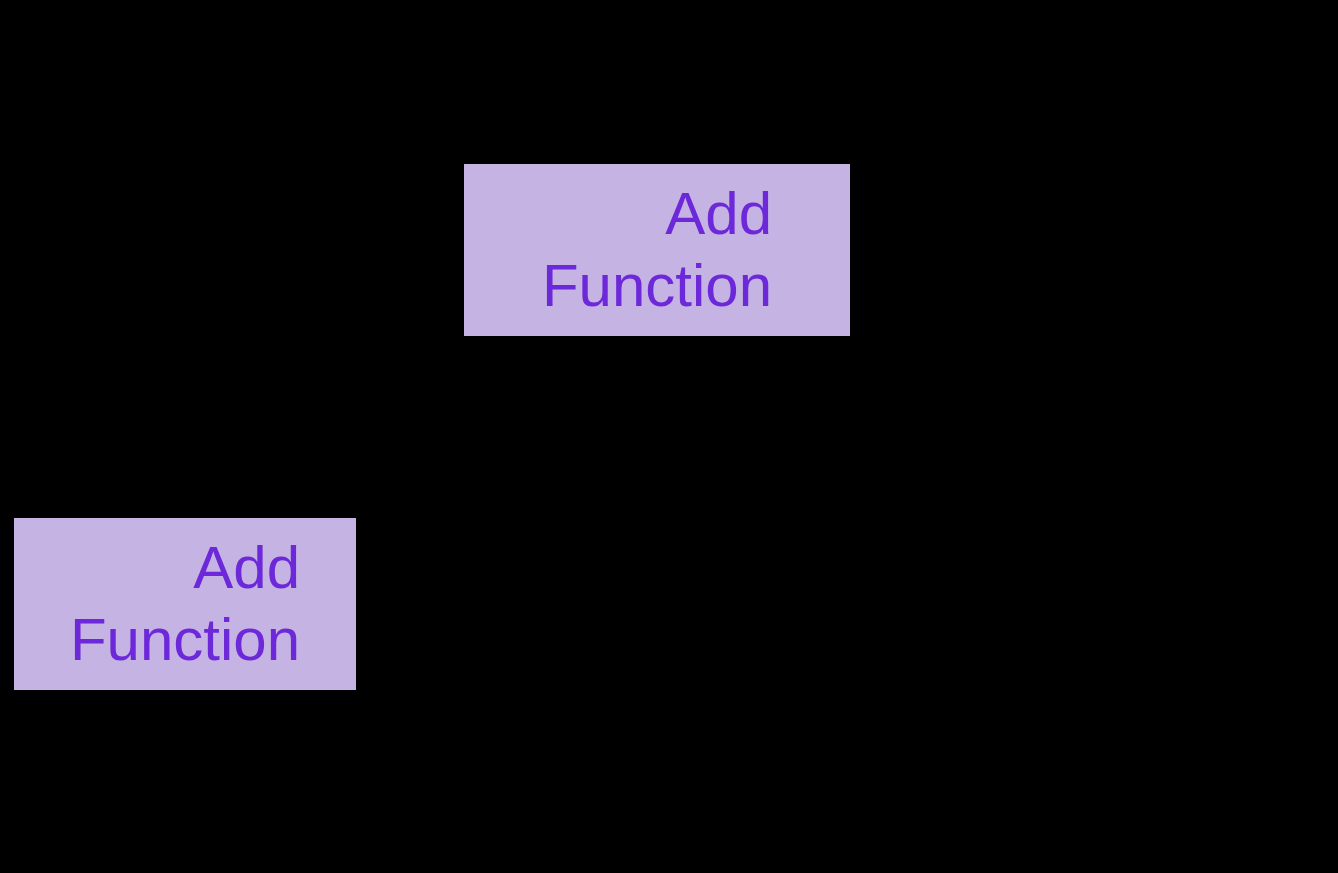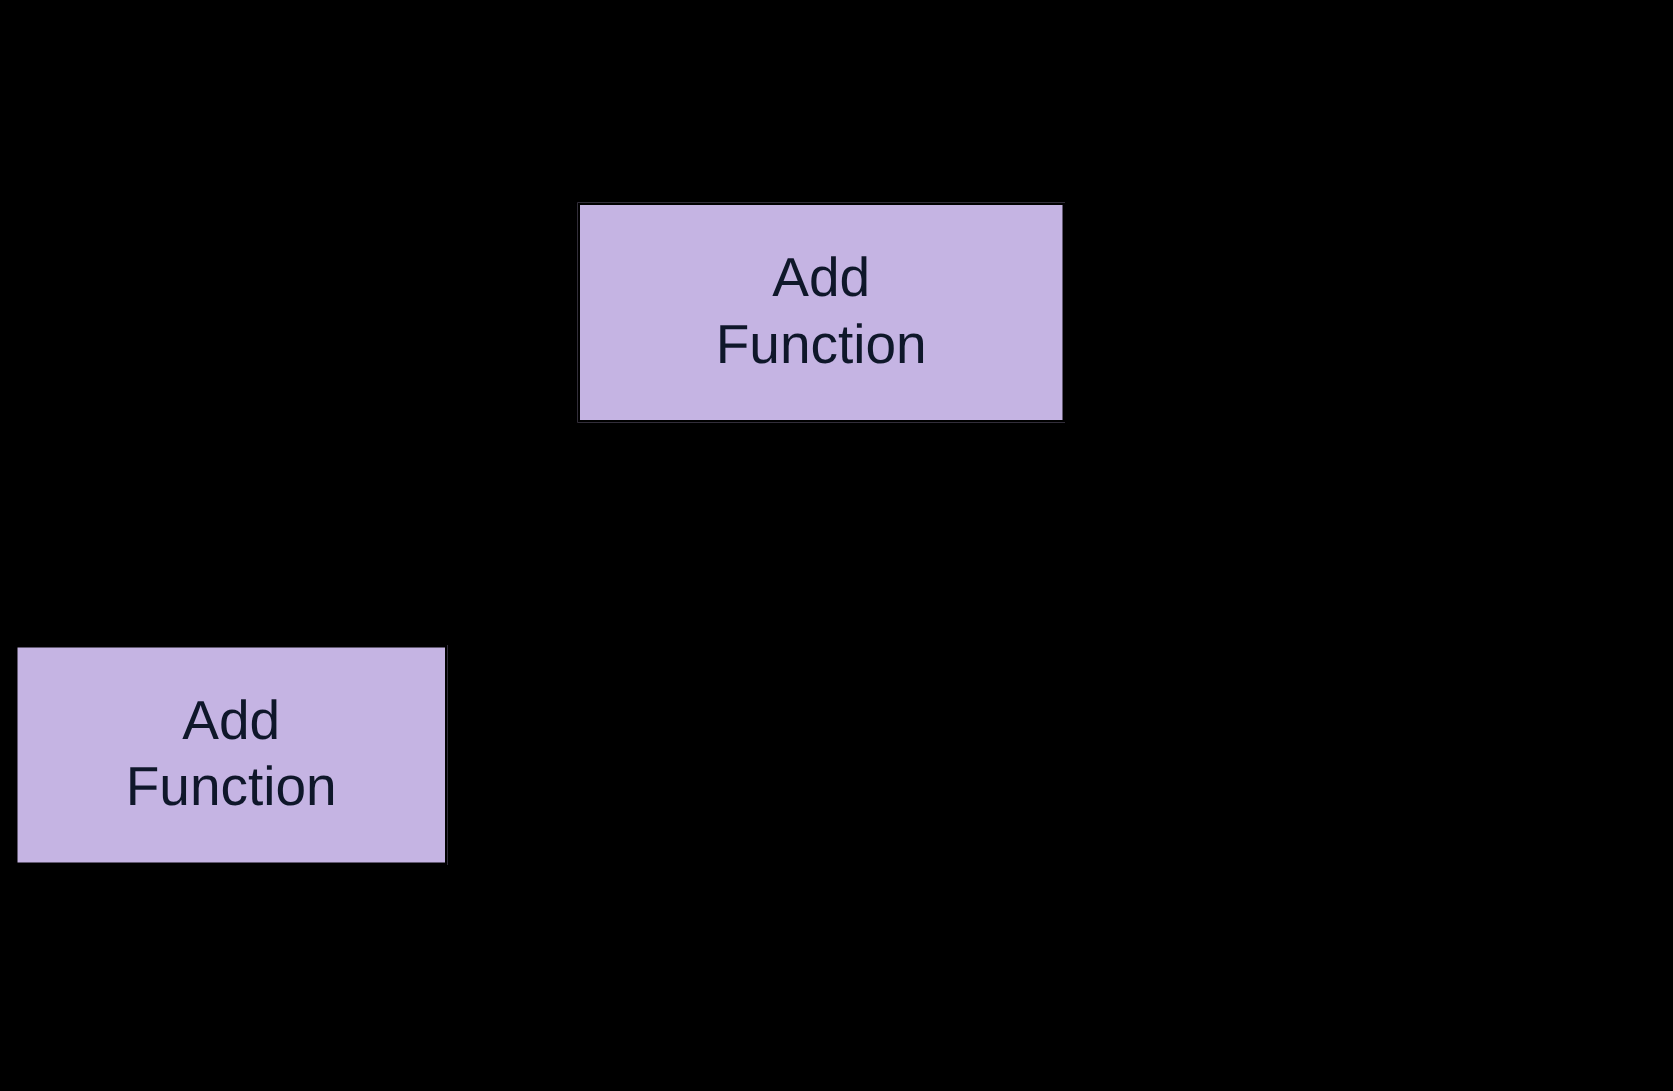--- a/index.html
+++ b/index.html
@@ -15,24 +15,24 @@
   .node {
     position: absolute;
     background: #c5b4e3;
     border: 2px solid #000000;
     box-sizing: border-box;
     display: flex;
     align-items: center;
     justify-content: center;
   }
   .node .label {
-    color: #0f172a;
-    font-size: 44px;
+    color: #6d28d9;
+    font-size: 60px;
     line-height: 1.2;
-    text-align: center;
+    text-align: right;
     white-space: pre-line;
   }
   .node-top {
     left: 462px;
     top: 162px;
     width: 390px;
     height: 176px;
   }
   .node-bottom {
     left: 12px;

